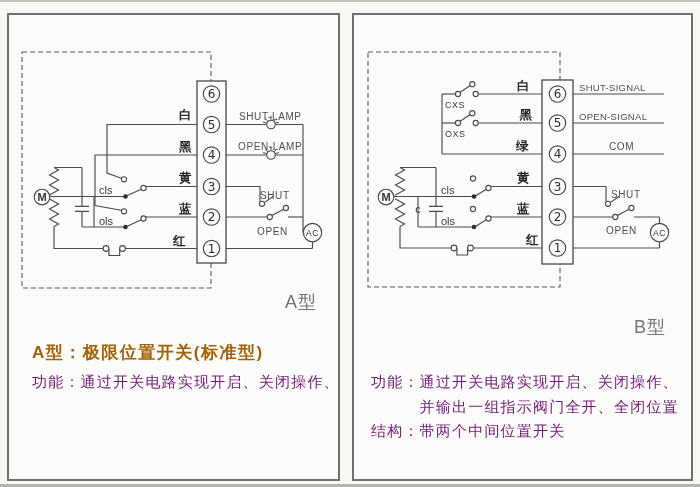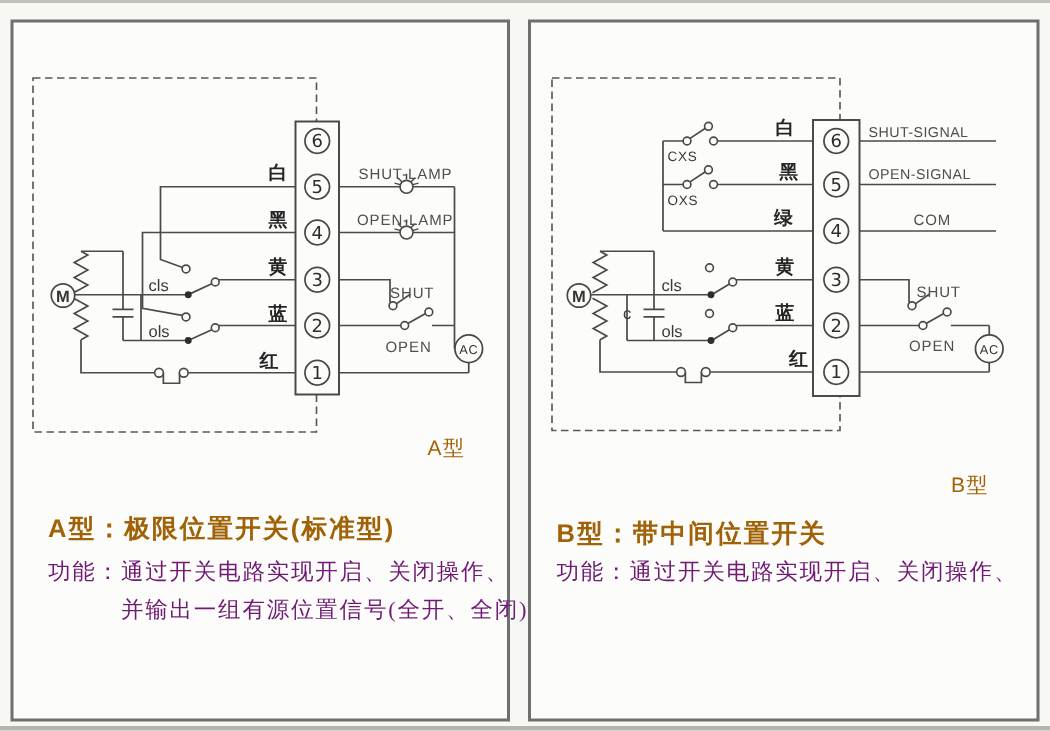--- a/index.html
+++ b/index.html
@@ -19,21 +19,21 @@
     position:absolute;top:11px;height:468px;
     background:#fcfcfa;
     border:2px solid #6f6f6f;
     box-sizing:border-box;
   }
   #panel-a{left:7px;width:333px;}
   #panel-b{left:352px;width:341px;}
   .diagram{position:absolute;left:0;top:0;}
   .caption{
     position:absolute;
-    font-size:14px;color:#a16207;letter-spacing:1px;
+    font-size:18px;color:#737373;letter-spacing:1px;
   }
   #panel-a .caption{left:276px;top:275px;}
   #panel-b .caption{left:280px;top:276px;margin-top:24px;}
   .title{
     position:absolute;margin:0;
     font-size:17px;font-weight:bold;color:#a16207;
     letter-spacing:1.5px;white-space:nowrap;
   }
   #panel-a .title{left:23px;top:326px;}
   #panel-b .title{left:17px;top:329px;}
@@ -178,21 +178,20 @@
       <text class="enlab" x="248" y="219.5">OPEN</text>
     </svg>
 
     <div class="caption">A型</div>
     <h2 class="title">A型：极限位置开关(标准型)</h2>
     <div class="body-text">
       <div class="para">
         <span class="plabel">功能：</span>
         <span class="pbody">
           <span class="pline">通过开关电路实现开启、关闭操作、</span>
-          <span class="pline">并输出一组有源位置信号(全开、全闭)</span>
         </span>
       </div>
     </div>
   </section>
 
   <section class="panel" id="panel-b">
     <svg class="diagram" width="337" height="312" viewBox="0 0 337 312">
 
       <rect class="dash" x="14" y="37" width="192" height="235"></rect>
 
@@ -307,24 +306,30 @@
       <text class="swlab" x="64" y="197.5" text-anchor="middle">c</text>
 
       <text class="siglab" x="225" y="76">SHUT-SIGNAL</text>
       <text class="siglab" x="225" y="104.5">OPEN-SIGNAL</text>
       <text class="enlab" x="255" y="135">COM</text>
       <text class="enlab" x="257" y="183">SHUT</text>
       <text class="enlab" x="252" y="219">OPEN</text>
     </svg>
 
     <div class="caption">B型</div>
-    <h2 class="title">B型：带中间位置开关</h2>
     <div class="body-text">
       <div class="para">
         <span class="plabel">功能：</span>
         <span class="pbody">
           <span class="pline">通过开关电路实现开启、关闭操作、</span>
+          <span class="pline">并输出一组指示阀门全开、全闭位置</span>
+        </span>
+      </div>
+      <div class="para">
+        <span class="plabel">结构：</span>
+        <span class="pbody">
+          <span class="pline">带两个中间位置开关</span>
         </span>
       </div>
     </div>
   </section>
 
 </div>
 
 </body></html>

